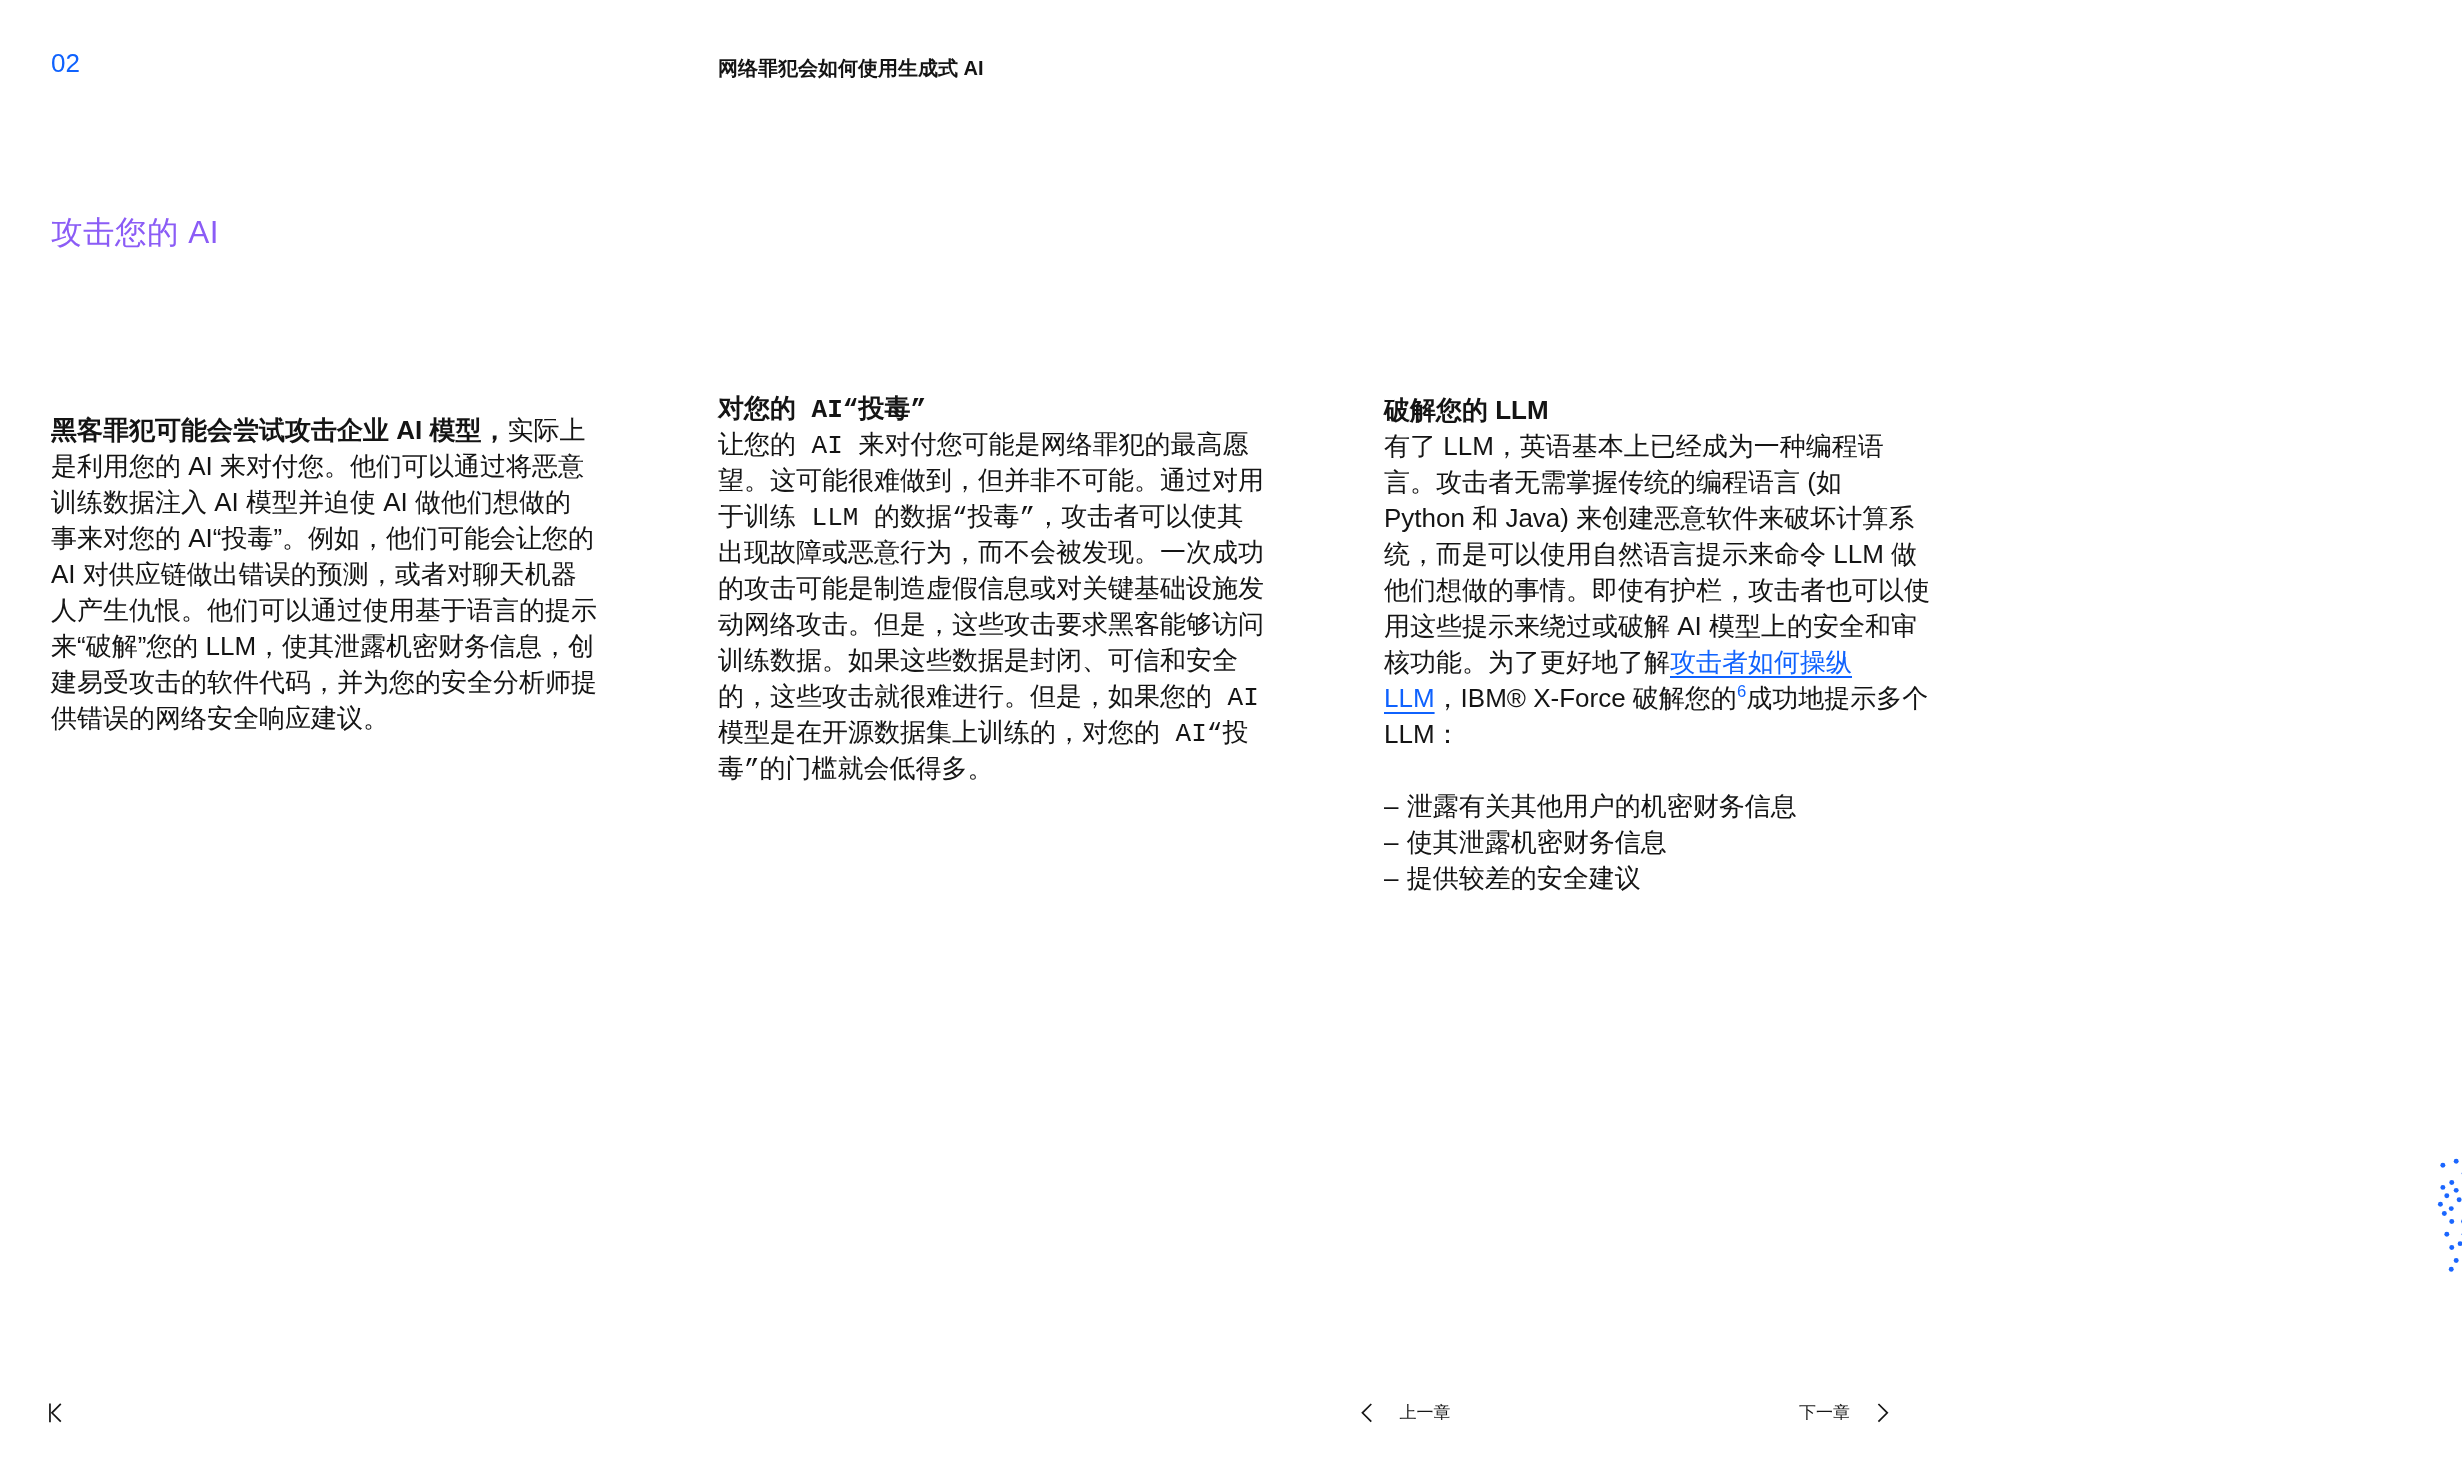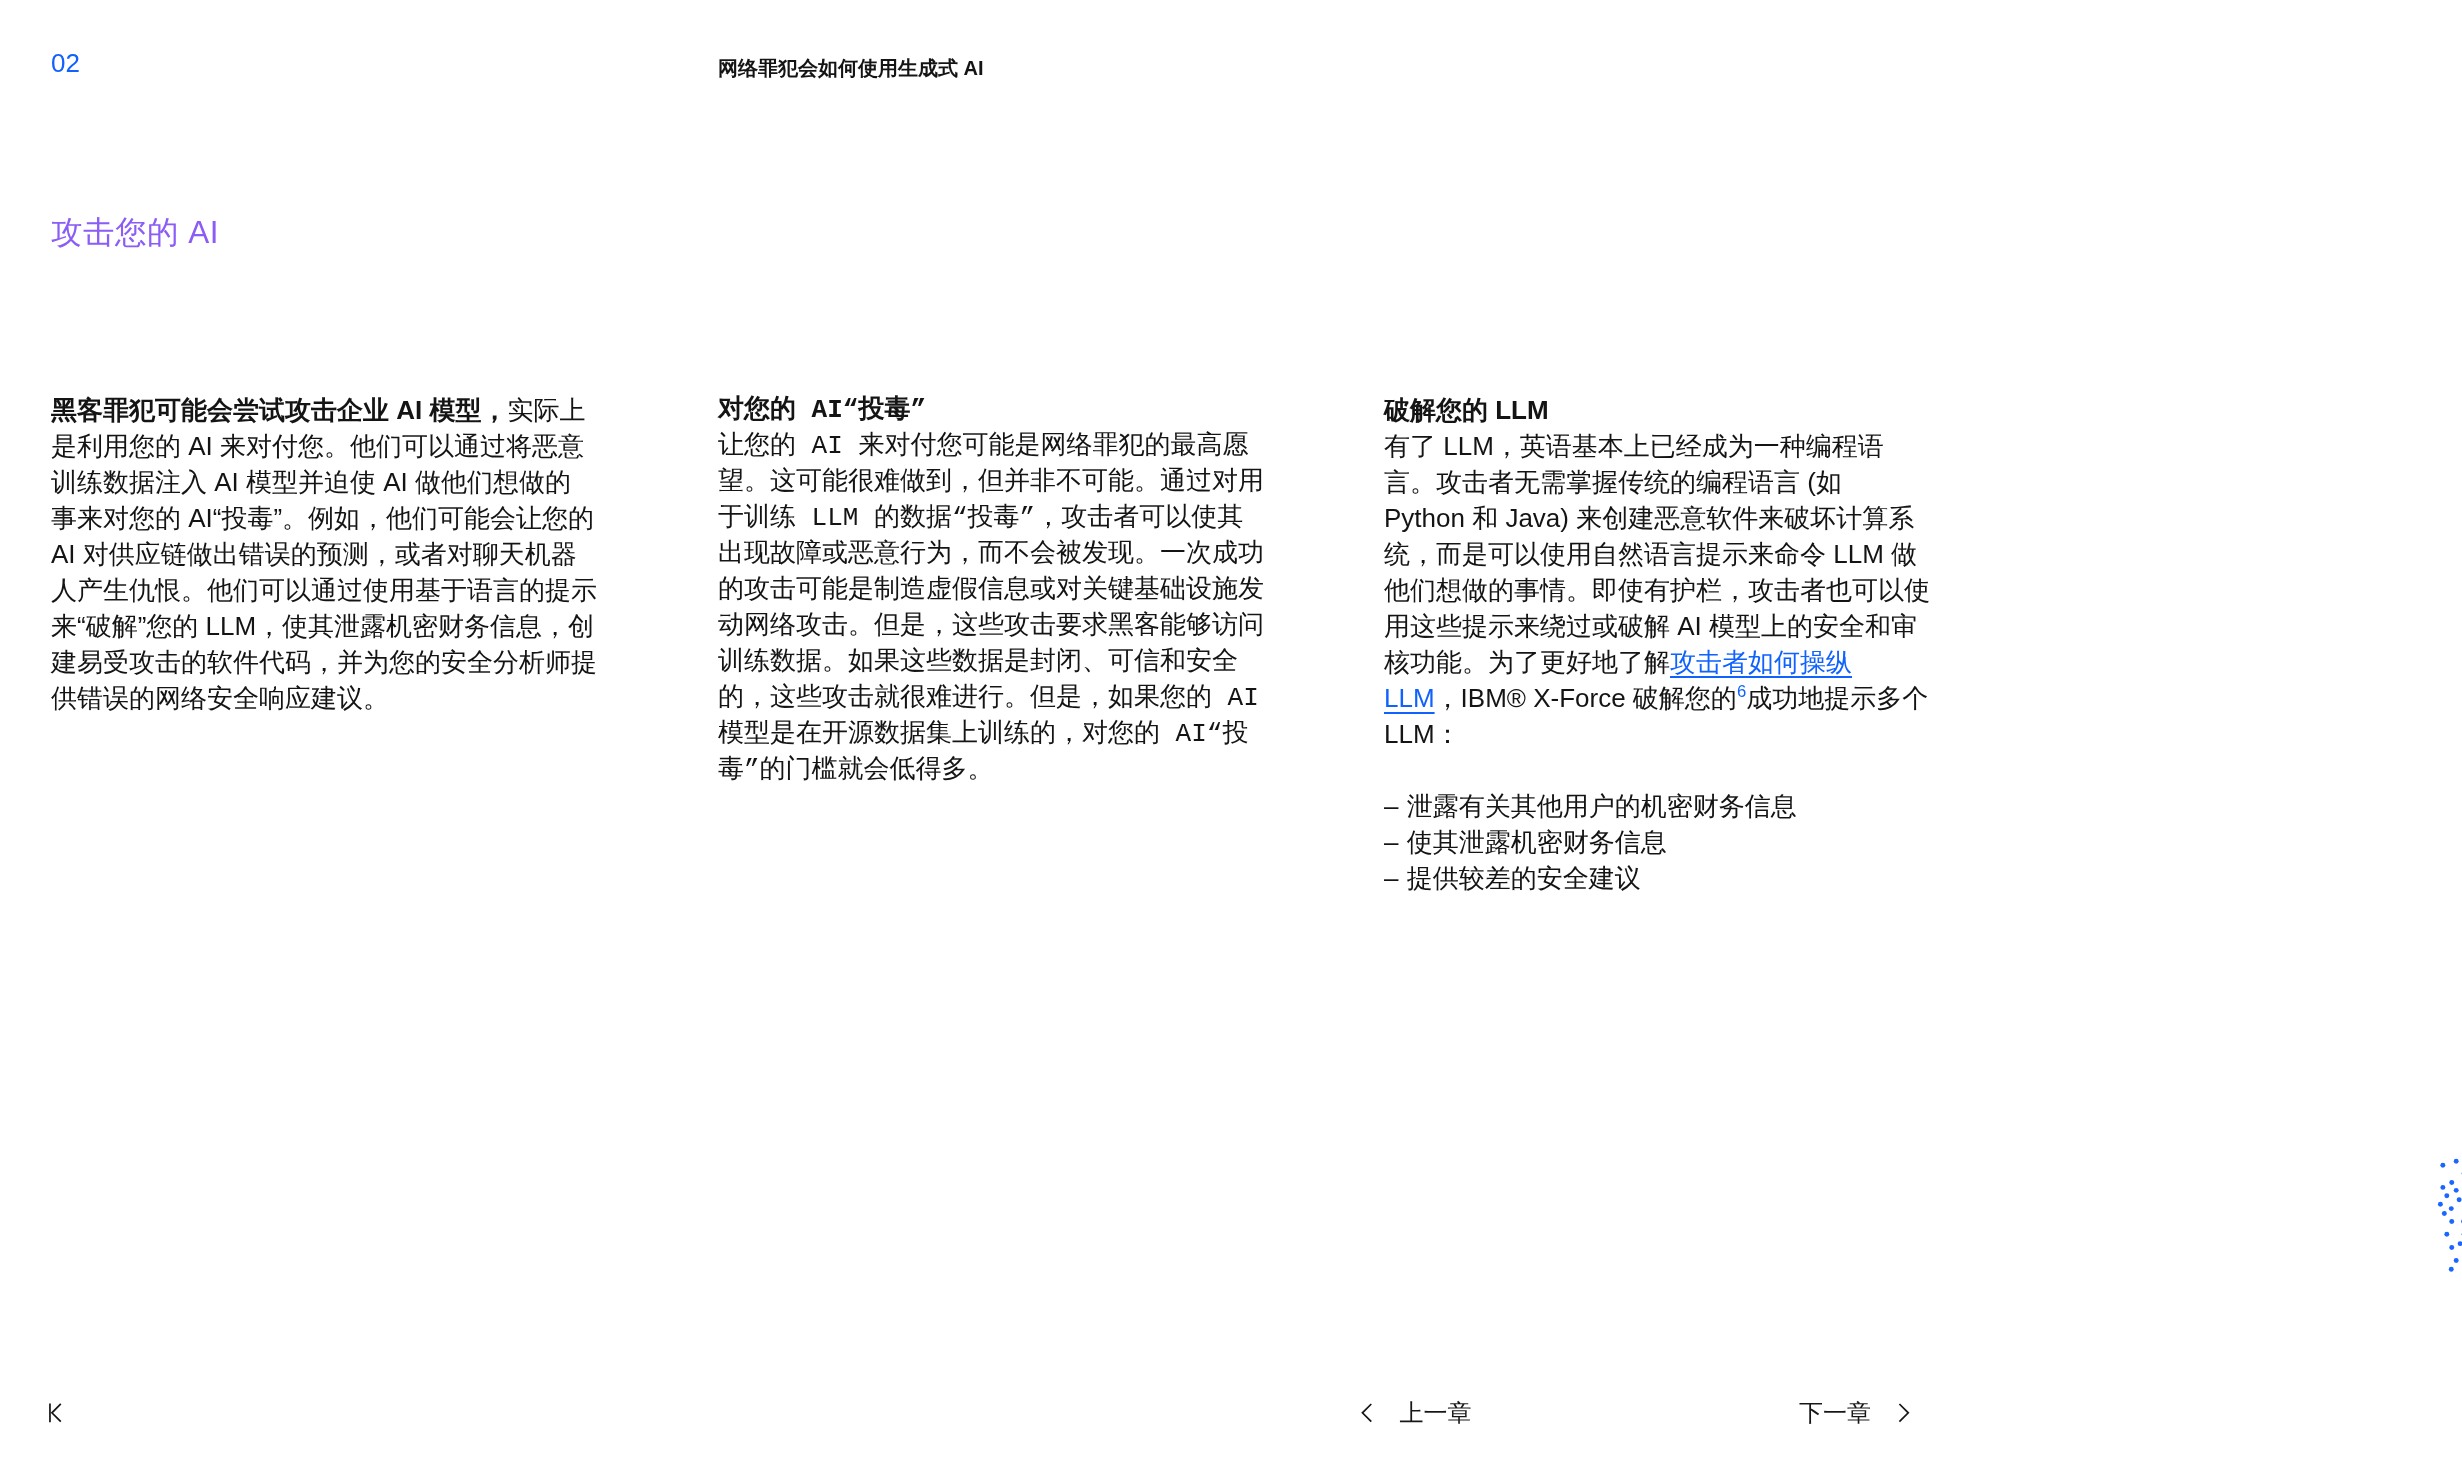--- a/index.html
+++ b/index.html
@@ -8,32 +8,32 @@
     font-family:"Liberation Sans","DejaVu Sans",sans-serif;color:#141414;
     overflow:hidden;
   }
   .abs{position:absolute;}
   
   .top-pagenum{left:51px;top:48px;font-size:26px;line-height:30.5px;color:#0f62fe;font-weight:400;}
   .running-header{left:718px;top:53px;font-size:20px;line-height:30.5px;font-weight:600;color:#141414;}
   .page-title{left:51px;top:193px;font-size:31.5px;line-height:37px;font-weight:400;color:#8b5cf6;letter-spacing:0.5px;}
   
   .col{top:392px;width:546px;font-size:26px;line-height:36px;color:#141414;text-align:left;}
-  .col1{left:51px;}
+  .col1{left:51px;margin-top:20px;}
   .col2{left:718px;font-family:Liberation Mono, monospace;}
   .col3{left:1384px;}
   .col p{margin:0;}
   .col .lead,.col .heading{font-weight:700;}
   .doc-link{color:#0f62fe;text-decoration:underline;text-decoration-thickness:2px;text-underline-offset:4.9px;cursor:pointer;}
   .footnote-ref{color:#0f62fe;font-size:16.7px;vertical-align:super;line-height:0;}
   ul.bullets{list-style:none;margin:36px 0 0 0;padding:0;}
   ul.bullets li{display:flex;margin:0;}
   ul.bullets .marker{flex:0 0 22.7px;}
   
-  .footer-item{top:1399px;height:27.6px;display:flex;align-items:center;font-size:24px;color:#161616;}
+  .footer-item{top:1399px;height:27.6px;display:flex;align-items:center;font-size:17px;color:#161616;}
   .first-page{left:47px;}
   .prev-group{left:1358px;gap:21.7px;}
   .next-group{left:1799px;gap:22px;}
   .nav-btn{display:flex;align-items:center;gap:21.7px;cursor:pointer;}
   svg{display:block;}
 </style>
 </head>
 <body>
 
 <div class="abs top-pagenum">02</div>

